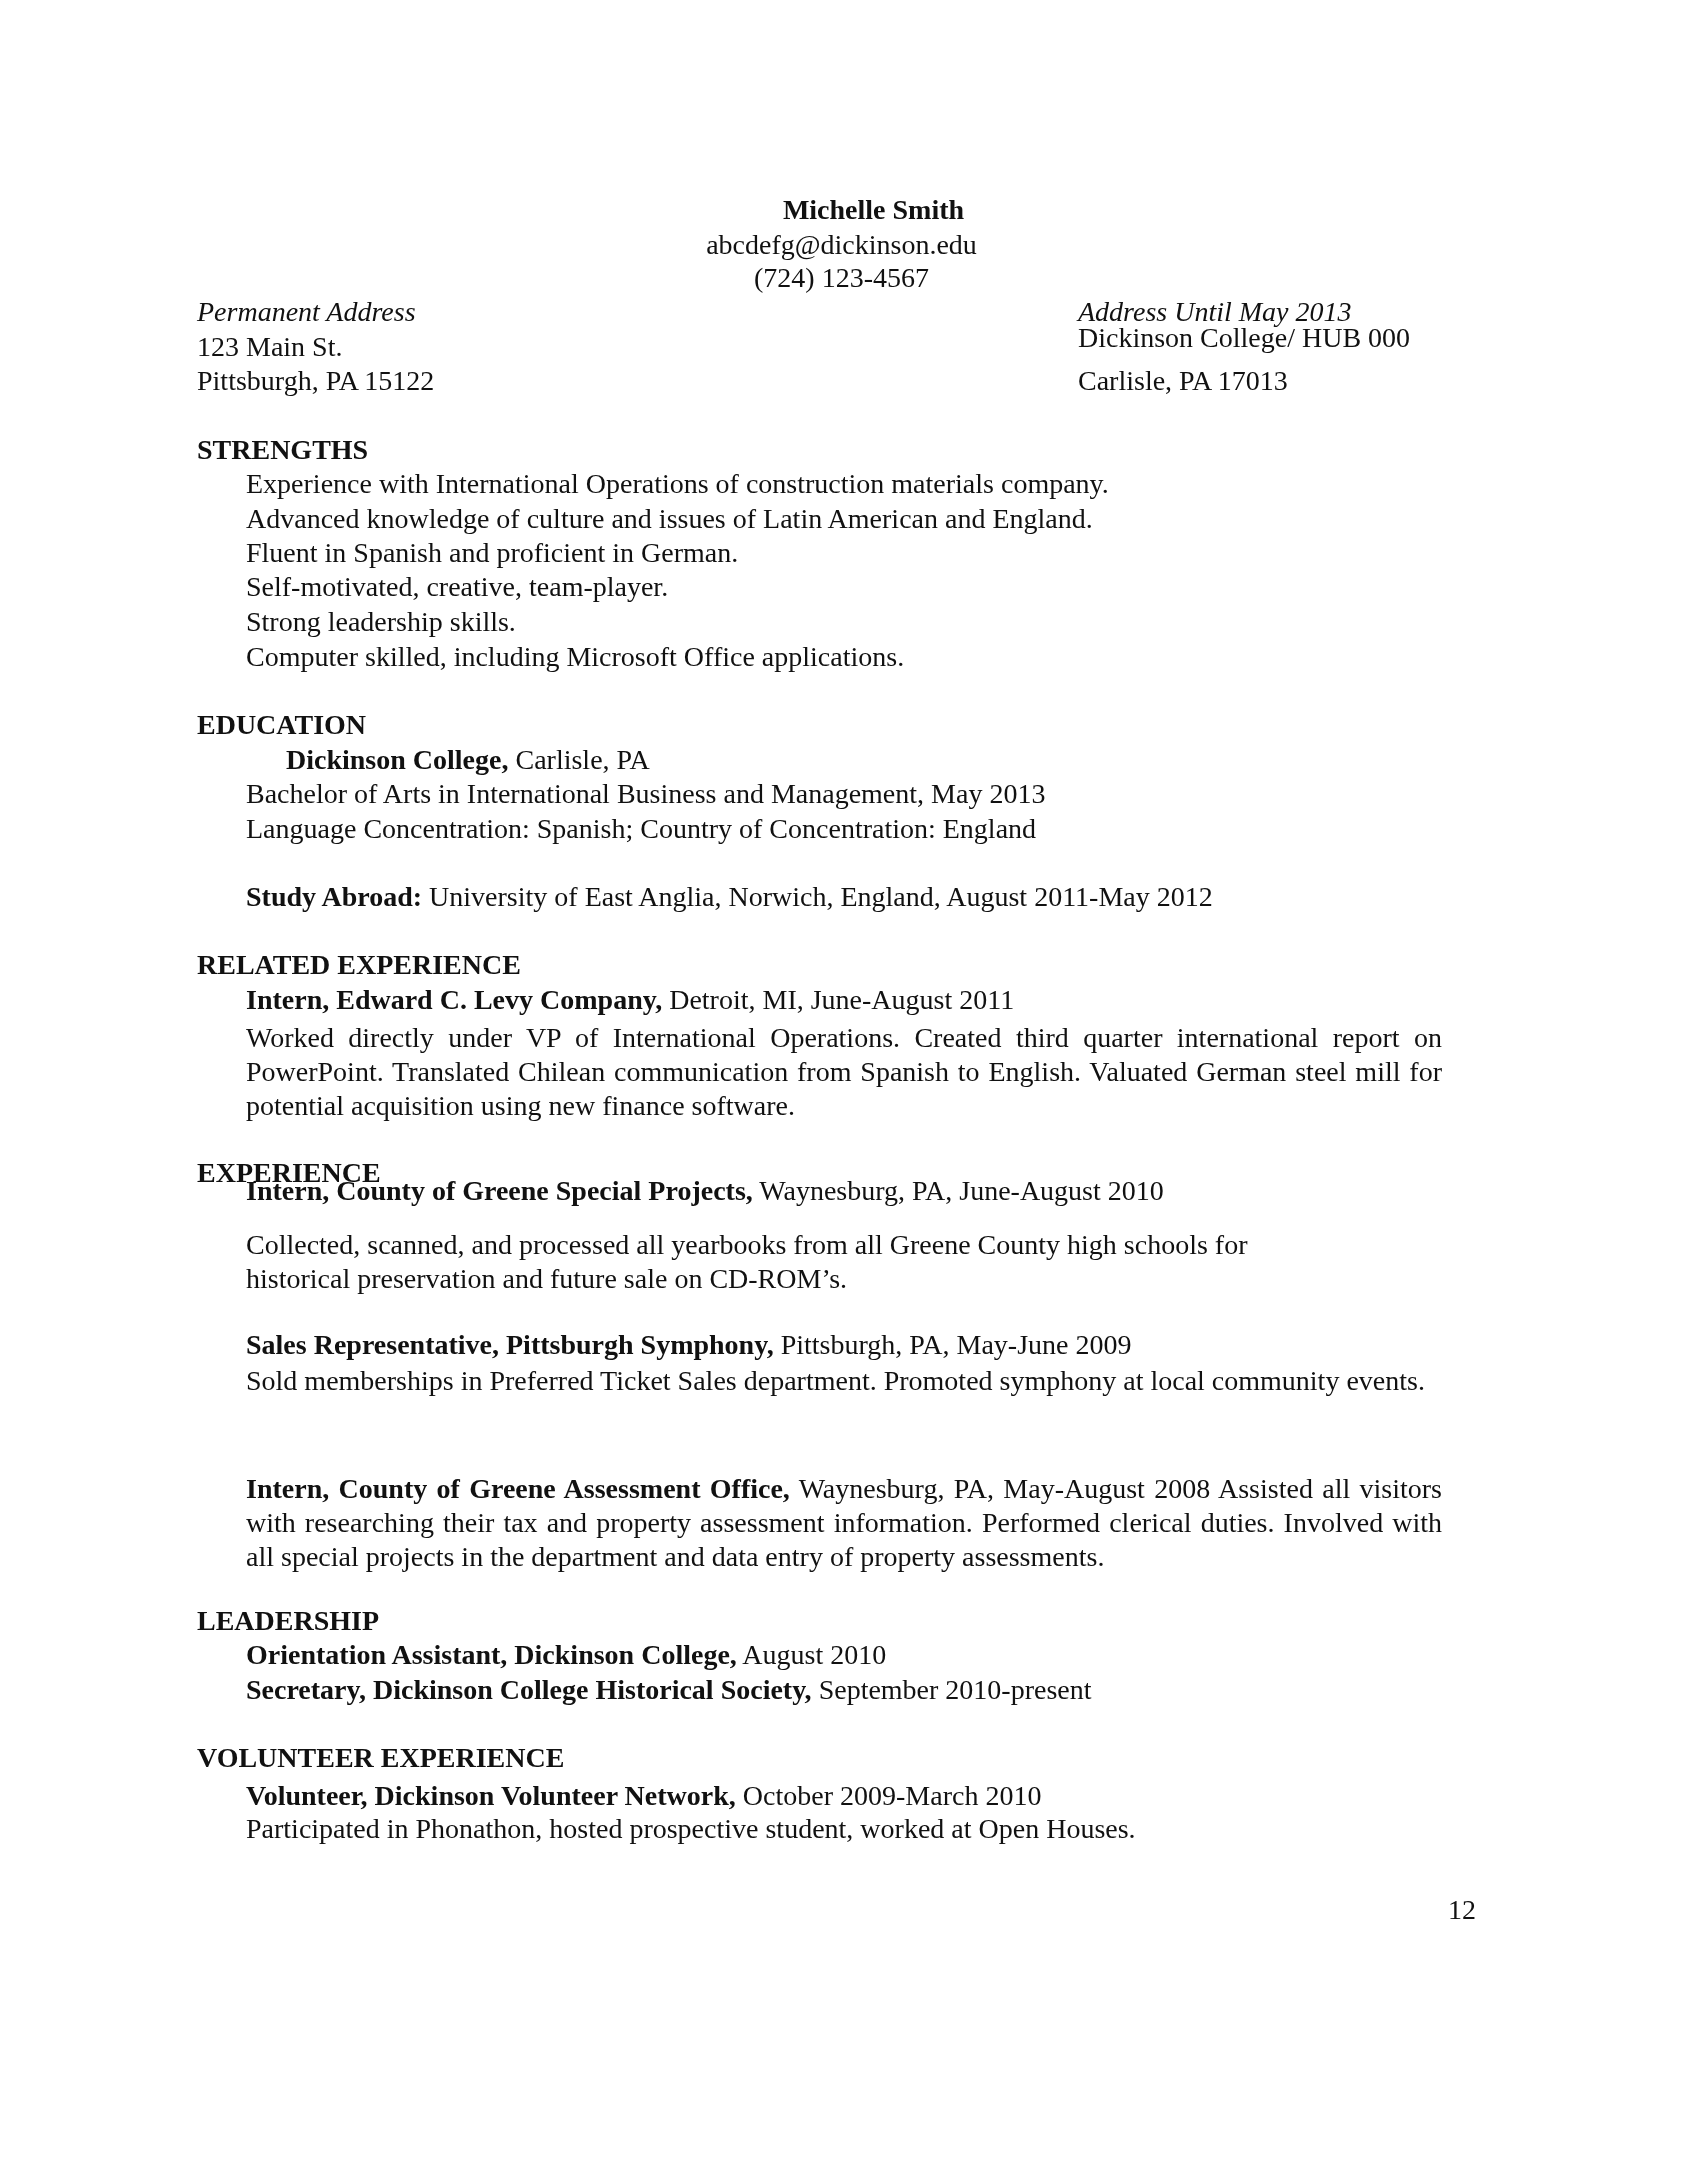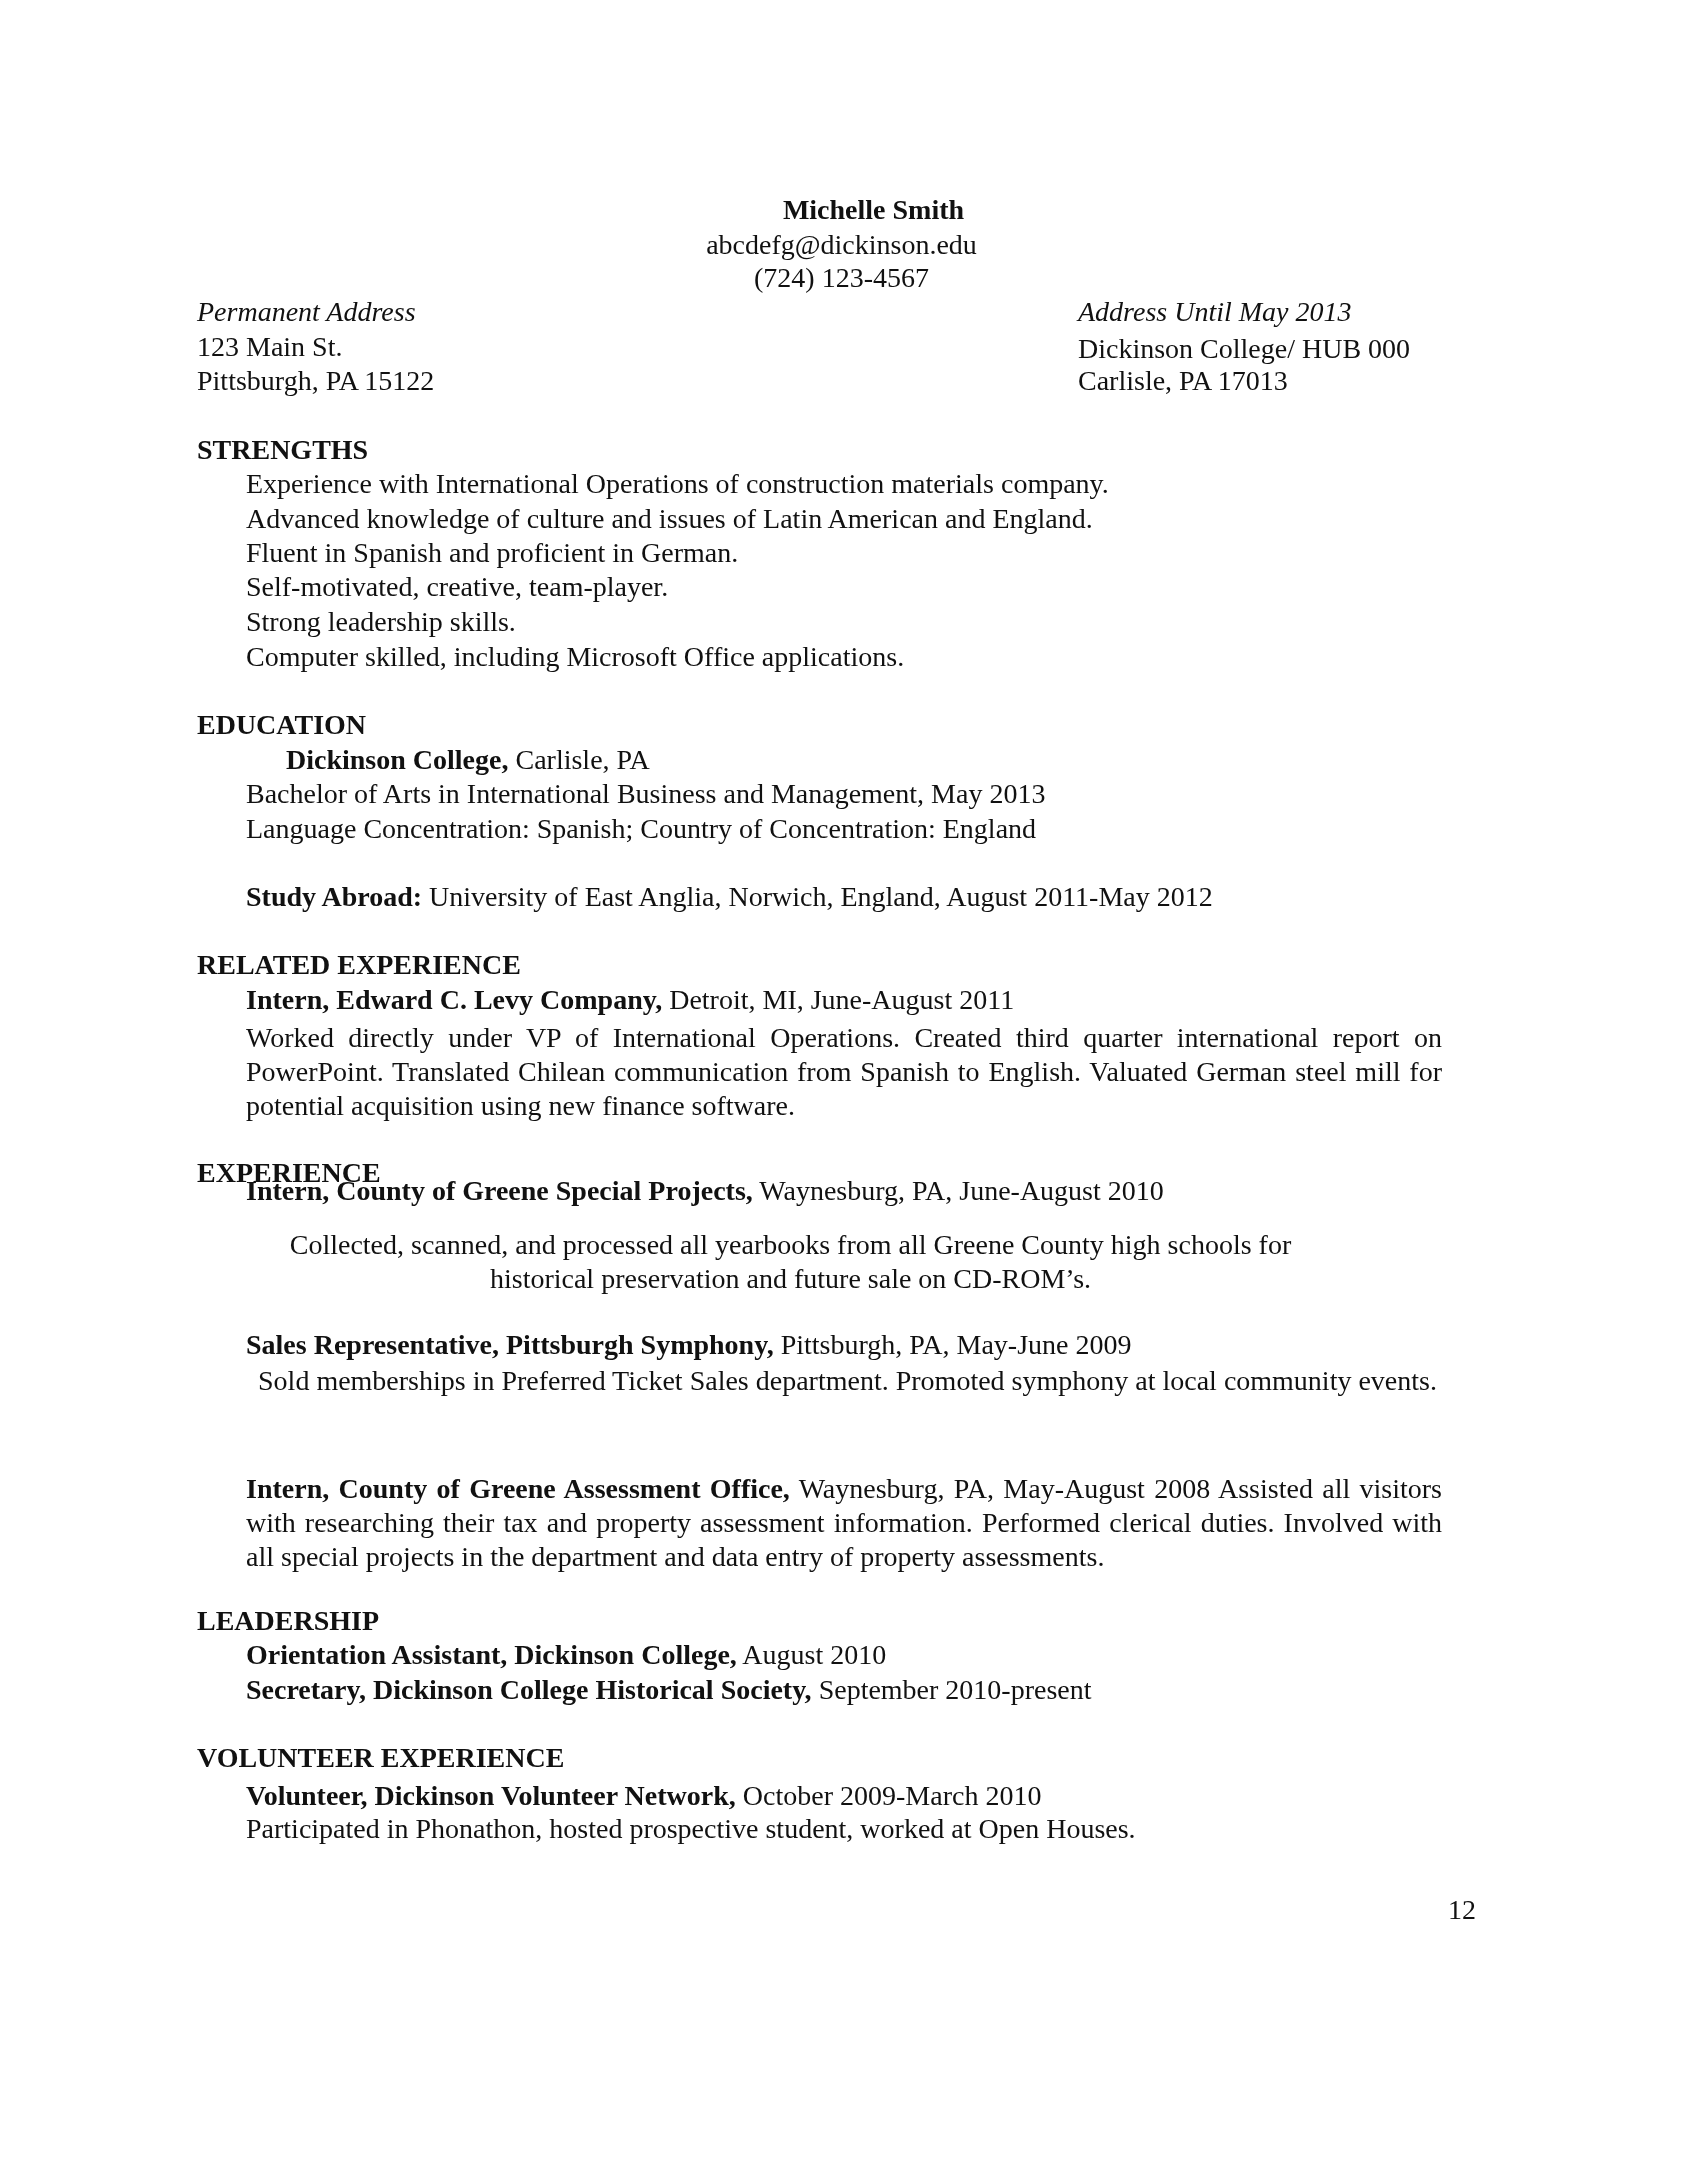--- a/index.html
+++ b/index.html
@@ -6,37 +6,37 @@
   body { width:1683px; height:2178px; position:relative; overflow:hidden;
          font-family:"Liberation Serif", "DejaVu Serif", serif; color:#111; font-size:28px; }
   .ln { position:absolute; white-space:nowrap; line-height:34px; }
   .c { left:0; width:1683px; text-align:center; }
   .b { font-weight:bold; }
   .i { font-style:italic; }
   .h { left:197px; font-weight:bold; }
   .ind { left:246px; }
   .rc { left:1078px; }
   .par { position:absolute; left:246px; width:1196px; line-height:34px; text-align:justify; white-space:normal; }
-  .par.nojust { text-align:center; }
+  .par.nojust { text-align:left; }
 </style>
 </head>
 <body>
 
 <div class="ln c b" style="top:193px;padding-left:32px;">Michelle Smith</div>
 <div class="ln c" style="top:228px;">abcdefg@dickinson.edu</div>
 <div class="ln c" style="top:261px;">(724) 123-4567</div>
 
 <div>
   <div class="ln i" style="top:295px; left:197px;">Permanent Address</div>
   <div class="ln" style="top:330px; left:197px;">123 Main St.</div>
   <div class="ln" style="top:364px; left:197px;">Pittsburgh, PA 15122</div>
 </div>
 <div>
   <div class="ln i rc" style="top:295px;">Address Until May 2013</div>
-  <div class="ln rc" style="top:332px;text-align:center;">Dickinson College/ HUB 000</div>
+  <div class="ln rc" style="top:321px;text-align:center;">Dickinson College/ HUB 000</div>
   <div class="ln rc" style="top:364px;">Carlisle, PA 17013</div>
 </div>
 
 <div>
   <div class="ln h" style="top:433px;">STRENGTHS</div>
   <div class="ln ind" style="top:467px;">Experience with International Operations of construction materials company.</div>
   <div class="ln ind" style="top:502px;">Advanced knowledge of culture and issues of Latin American and England.</div>
   <div class="ln ind" style="top:536px;">Fluent in Spanish and proficient in German.</div>
   <div class="ln ind" style="top:570px;">Self-motivated, creative, team-player.</div>
   <div class="ln ind" style="top:605px;">Strong leadership skills.</div>

